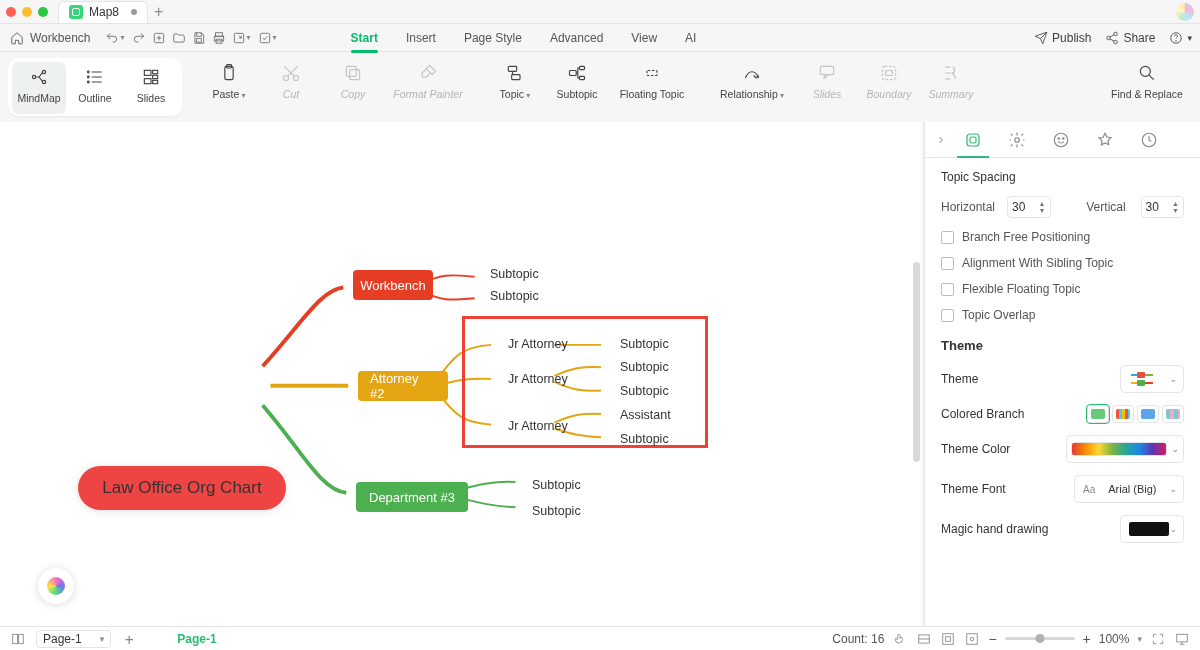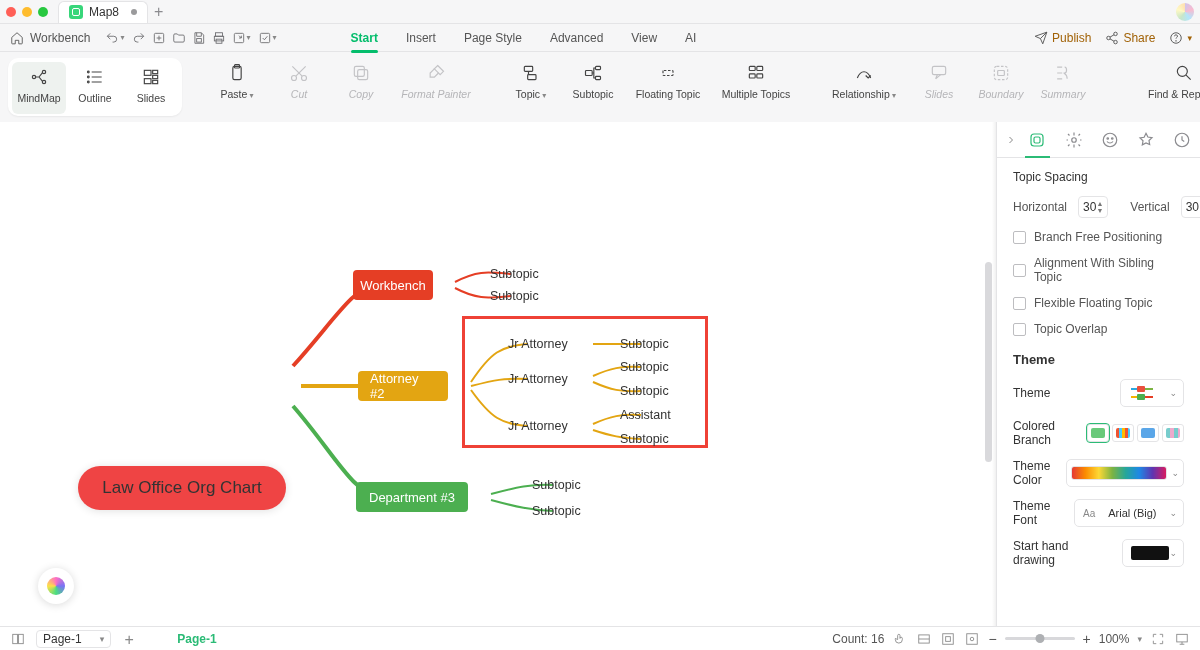--- a/index.html
+++ b/index.html
@@ -40,25 +40,25 @@
   .menubar .home { width:18px; height:18px; display:grid; place-items:center; margin-right:4px;}
   .menubar .home svg{width:14px;height:14px;stroke:#555;fill:none;stroke-width:1.5;}
   .menubar .wb { margin-right:12px; color:#555;}
   .iconbtn { width:20px; height:22px; display:grid; place-items:center; color:#6b6b6f; cursor:pointer; border-radius:3px;}
   .iconbtn svg{width:14px;height:14px;stroke:currentColor;fill:none;stroke-width:1.5;}
   .tiny-caret { font-size:8px; color:#888; margin:0 4px 0 -2px;}
   .menutabs { display:flex; gap:28px; margin-left:70px;}
   .menutab { color:#555; cursor:pointer;}
   .menutab.active { color:var(--tab-green); position:relative; font-weight:600;}
   .menutab.active::after{content:"";position:absolute;left:0;right:0;bottom:-8px;height:3px;background:var(--tab-green);border-radius:2px;}
-  .right-actions{ margin-left:auto; display:flex; align-items:center; gap:14px; color:#a16207;}
+  .right-actions{ margin-left:auto; display:flex; align-items:center; gap:14px; color:#404040;}
   .right-actions .grp{display:flex;align-items:center;gap:4px;cursor:pointer;}
 
   
-  .ribbon { display:flex; align-items:stretch; height:70px; background:var(--bg); padding:6px 8px; gap:28px;}
+  .ribbon { display:flex; align-items:stretch; height:70px; background:var(--bg); padding:6px 8px; gap:20px;}
   .ribbon-group { display:flex; gap:8px; align-items:flex-start;}
   .ribbon-card { background:#fff; border-radius:10px; box-shadow:0 1px 2px rgba(0,0,0,.06); padding:4px 4px 2px; display:flex; gap:2px;}
   .tool { width:54px; display:flex; flex-direction:column; align-items:center; gap:4px; padding:4px 2px; cursor:pointer; border-radius:6px;}
   .tool .ic{width:22px;height:22px;display:grid;place-items:center;color:#444;}
   .tool .ic svg{width:20px;height:20px;stroke:currentColor;fill:none;stroke-width:1.4;}
   .tool .lbl{font-size:10.5px;color:#444; white-space:nowrap;}
   .tool .lbl.caret::after{content:" \25BE"; font-size:8px; color:#888;}
   .tool.disabled{color:#b5b5b8;font-style:italic;}
   .tool.disabled .ic{color:#c3c3c6;}
   .tool.disabled .lbl{color:#b5b5b8;}
@@ -77,21 +77,21 @@
   .central { left:78px; top:366px; transform:translateY(-50%); width:208px; height:44px; background:#ef4444; border-radius:22px; box-shadow:0 1px 8px rgba(0,0,0,.12); font-size:17px; }
   .branch-node { height:30px; padding:0 12px; border-radius:4px; color:#fff;}
   .b-red{ background:var(--attorney-red);} .b-yellow{ background:var(--attorney-yellow);} .b-green{ background:var(--dept-green);}
   .sub-label { position:absolute; font-size:12.5px; color:#333;}
   .highlight-rect{position:absolute; border:3px solid var(--highlight-red);}
 
   .ai-fab{position:absolute;left:38px;bottom:24px;width:36px;height:36px;border-radius:50%;background:#fff;box-shadow:0 1px 8px rgba(0,0,0,.15);display:grid;place-items:center;}
   .ai-fab::before{content:"";width:18px;height:18px;border-radius:50%;background:conic-gradient(#ff6ec4,#7873f5,#4ade80,#fde047,#ff6ec4);}
 
   
-  .right-panel{ width:204px; background:#fff; border-left:1px solid var(--border); display:flex; flex-direction:column; position:relative;}
+  .right-panel{ width:276px; background:#fff; border-left:1px solid var(--border); display:flex; flex-direction:column; position:relative;}
   .rp-tabs{ height:36px; border-bottom:1px solid var(--border); display:flex; align-items:center; padding-left:6px;}
   .rp-tabs .collapse{width:20px;display:grid;place-items:center;color:#888;cursor:pointer;}
   .rp-tab{ width:44px; height:36px; display:grid; place-items:center; color:#8b8b8f; cursor:pointer; position:relative;}
   .rp-tab svg{width:18px;height:18px;stroke:currentColor;fill:none;stroke-width:1.6;}
   .rp-tab.active{ color:var(--accent); }
   .rp-tab.active::after{content:"";position:absolute;left:6px;right:6px;bottom:0;height:2px;background:var(--accent);}
   .rp-body{ padding:12px 16px; display:flex; flex-direction:column; gap:12px; overflow:auto;}
   .rp-heading{ font-size:12px; color:#333;}
   .hrow{display:flex; align-items:center; gap:11px;}
   .hrow .lab{ font-size:12px; color:#555; width:56px;}
@@ -336,31 +336,20 @@
         </span>
       <span class="lbl">Subtopic</span>
     </div>
     <div class="tool wide">
       <span class="ic">
           <svg viewBox="0 0 24 24">
             <rect x="6" y="9" width="12" height="6" rx="1" stroke-dasharray="3 2"></rect>
           </svg>
         </span>
       <span class="lbl">Floating Topic</span>
-    </div>
-    <div class="tool wide">
-      <span class="ic">
-          <svg viewBox="0 0 24 24">
-            <rect x="4" y="4" width="7" height="5" rx="1"></rect>
-            <rect x="13" y="4" width="7" height="5" rx="1"></rect>
-            <rect x="4" y="13" width="7" height="5" rx="1"></rect>
-            <rect x="13" y="13" width="7" height="5" rx="1"></rect>
-          </svg>
-        </span>
-      <span class="lbl">Multiple Topics</span>
     </div>
   </div>
 
   <div class="ribbon-group">
     <div class="tool wide">
       <span class="ic">
           <svg viewBox="0 0 24 24">
             <path d="M4 18c4-10 12-10 16 0"></path>
             <path d="m17 15 3 3 3-3" transform="translate(-3)"></path>
           </svg>
@@ -591,21 +580,21 @@
       <div class="row">
         <span>Theme Font</span>
         <div class="select-like" style="min-width:110px;">
           <span style="font-size:10px;color:#888;">Aa</span>
           <span style="font-size:11px;">Arial (Big)</span>
           <span class="caret">⌄</span>
         </div>
       </div>
 
       <div class="row">
-        <span>Start hand drawing</span>
+        <span>Magic hand drawing</span>
         <div class="select-like" style="min-width:60px;">
           <span class="black-swatch"></span>
           <span class="caret">⌄</span>
         </div>
       </div>
     </div>
   </div>
 </div>
 
 <div class="statusbar">

